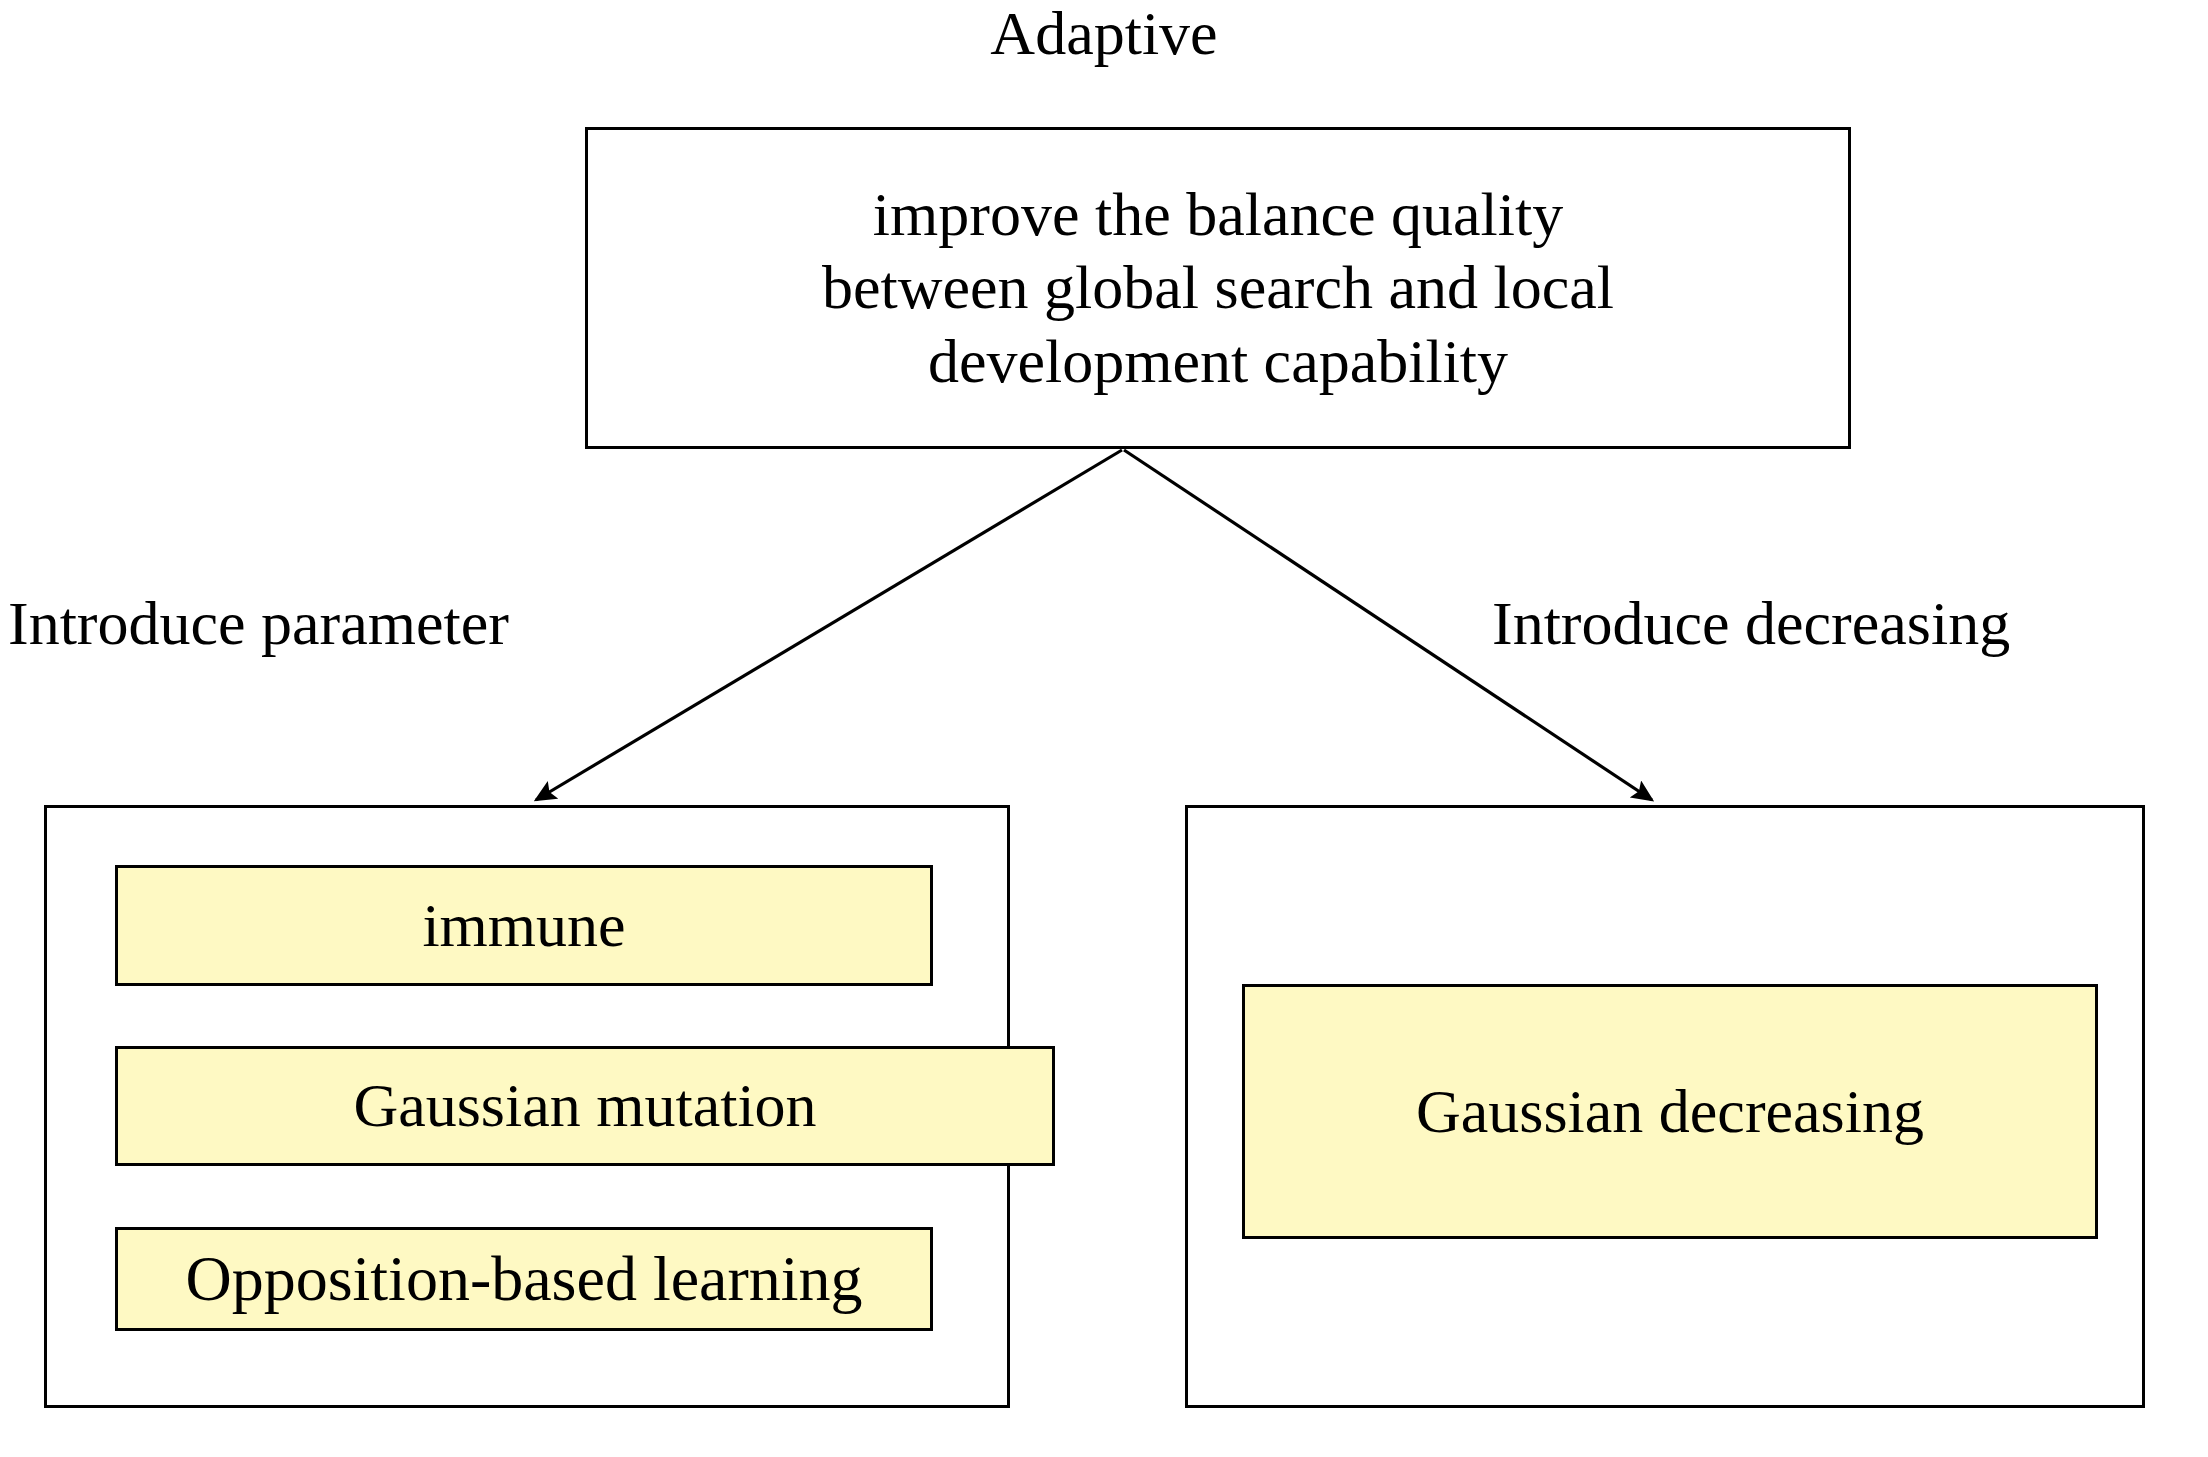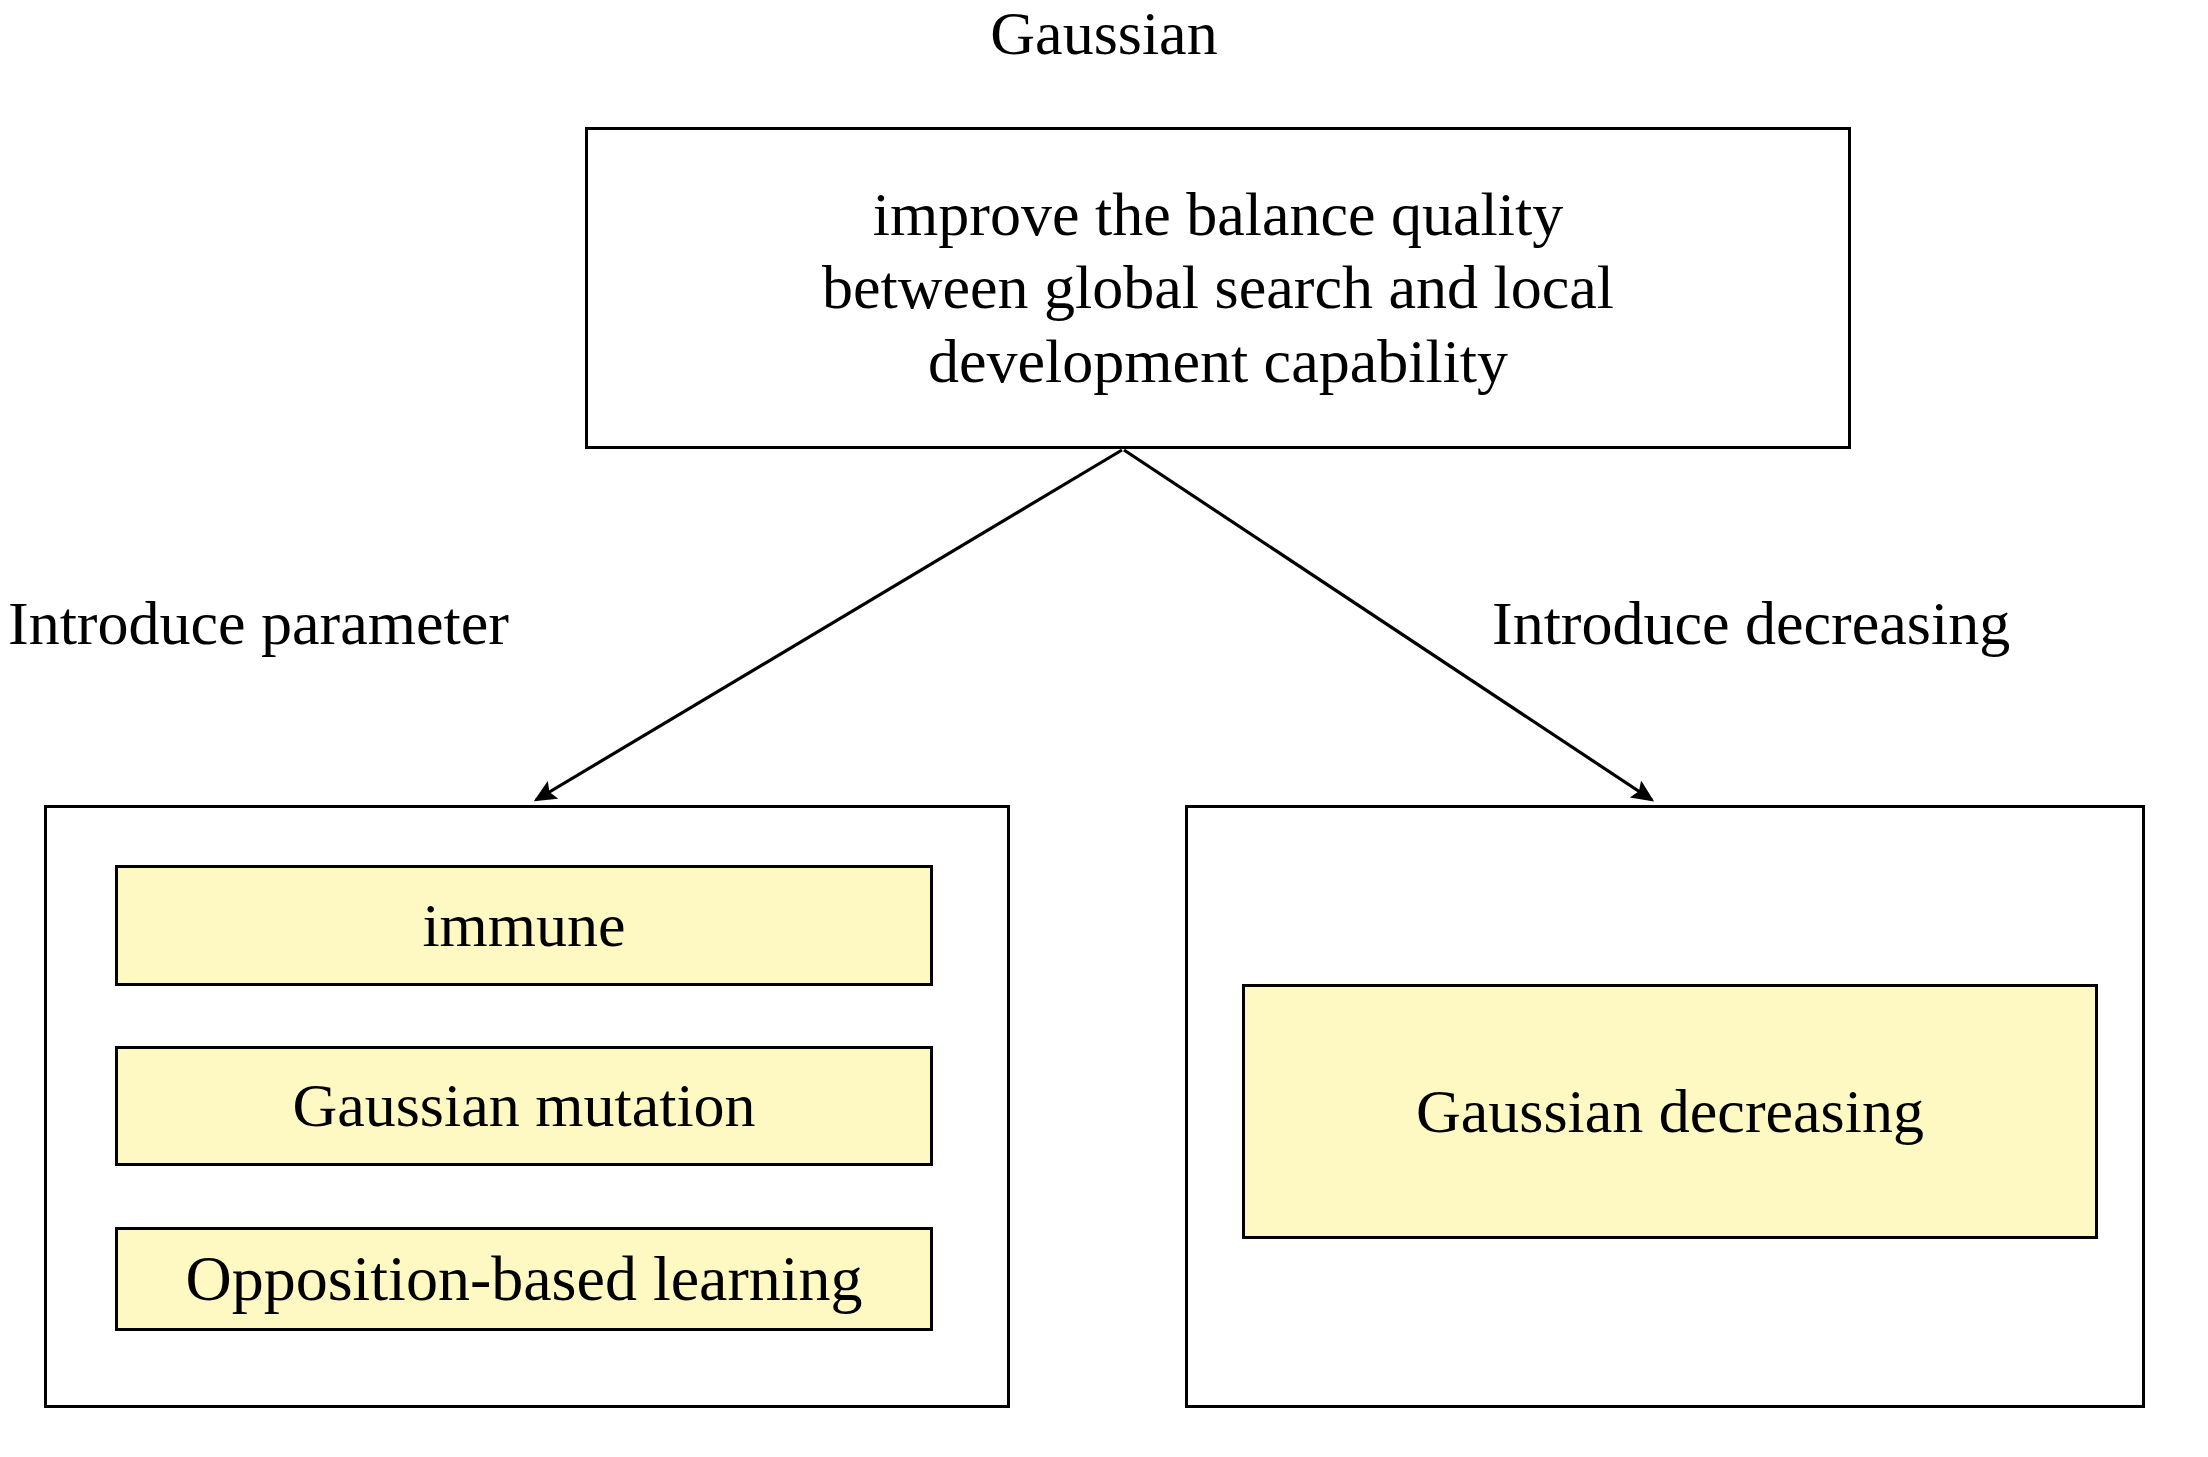--- a/index.html
+++ b/index.html
@@ -93,21 +93,21 @@
     text-align: center;
   }
   .inner-box .inner-text {
     font-size: 58px;
     line-height: 1.16;
     white-space: nowrap;
   }
 
   
   #mech-box-0 { left: 115px; top: 865px; width: 818px; height: 121px; }
-  #mech-box-1 { left: 115px; top: 1046px; width: 818px; height: 120px; }
+  #mech-box-1 { left: 115px; top: 1046px; width: 940px; height: 120px; }
   #mech-box-2 { left: 115px; top: 1227px; width: 818px; height: 104px; }
   #mech-box-2 .inner-text { font-size: 64px; }
   #mech-box-0 .inner-text { font-size: 62px; }
   #mech-box-1 .inner-text { font-size: 62px; }
 
   
   #param-box-0 {
     left: 1242px;
     top: 984px;
     width: 856px;
@@ -127,21 +127,21 @@
     width: 2208px;
     height: 1457px;
     pointer-events: none;
   }
 </style>
 </head>
 <body>
 
 <div id="canvas">
 
-  <div class="abs caption" id="purpose-title">Gaussian</div>
+  <div class="abs caption" id="purpose-title">Adaptive</div>
 
   <div class="abs box" id="purpose-box">
     <div class="box-text">
       <div>improve the balance quality</div>
       <div>between global search and local</div>
       <div>development capability</div>
     </div>
   </div>
 
   <div class="abs caption" id="label-left">Introduce parameter</div>

